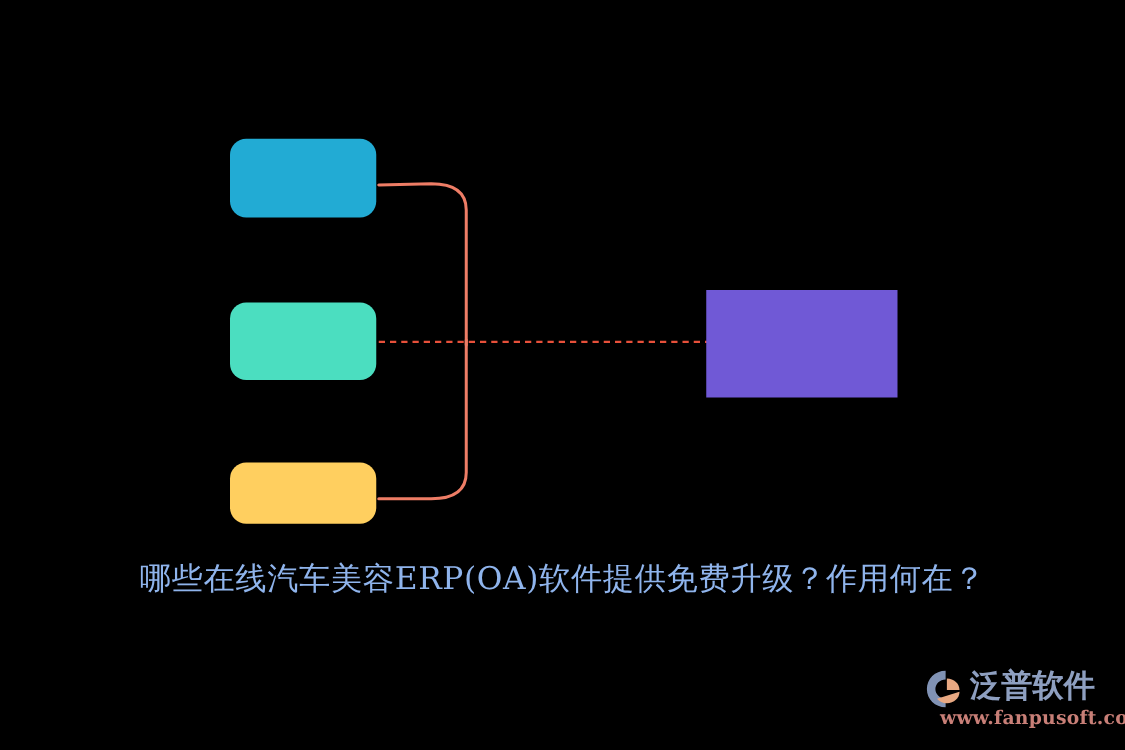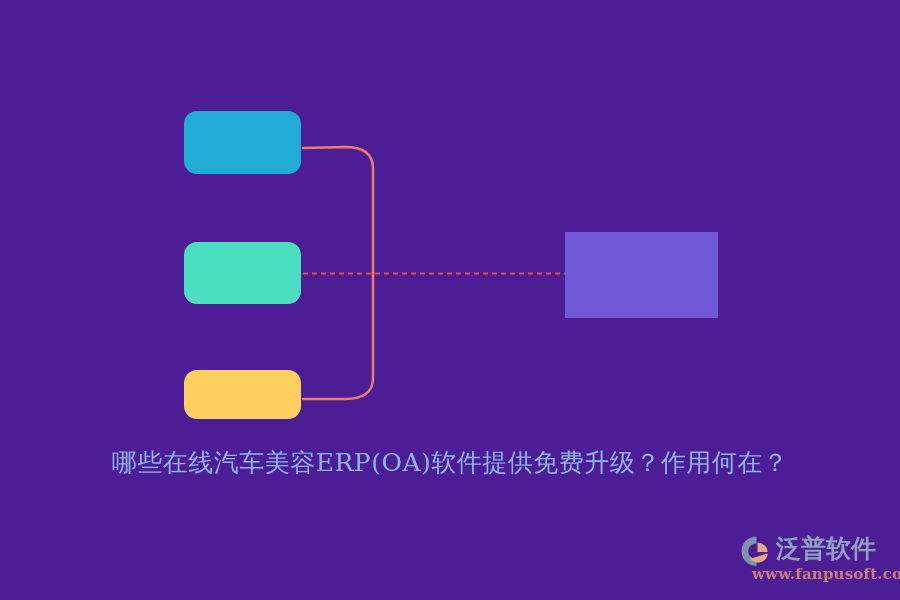--- a/index.html
+++ b/index.html
@@ -10,21 +10,21 @@
     width: 900px;
     height: 600px;
     background: #ffffff;
     font-family: "Liberation Sans", "DejaVu Sans", sans-serif;
     overflow: hidden;
   }
   #stage {
     position: relative;
     width: 900px;
     height: 600px;
-    background: #4c1d95;
+    background: #000000;
   }
 
   
   #diagram-svg {
     position: absolute;
     left: 0;
     top: 0;
     width: 900px;
     height: 600px;
   }

